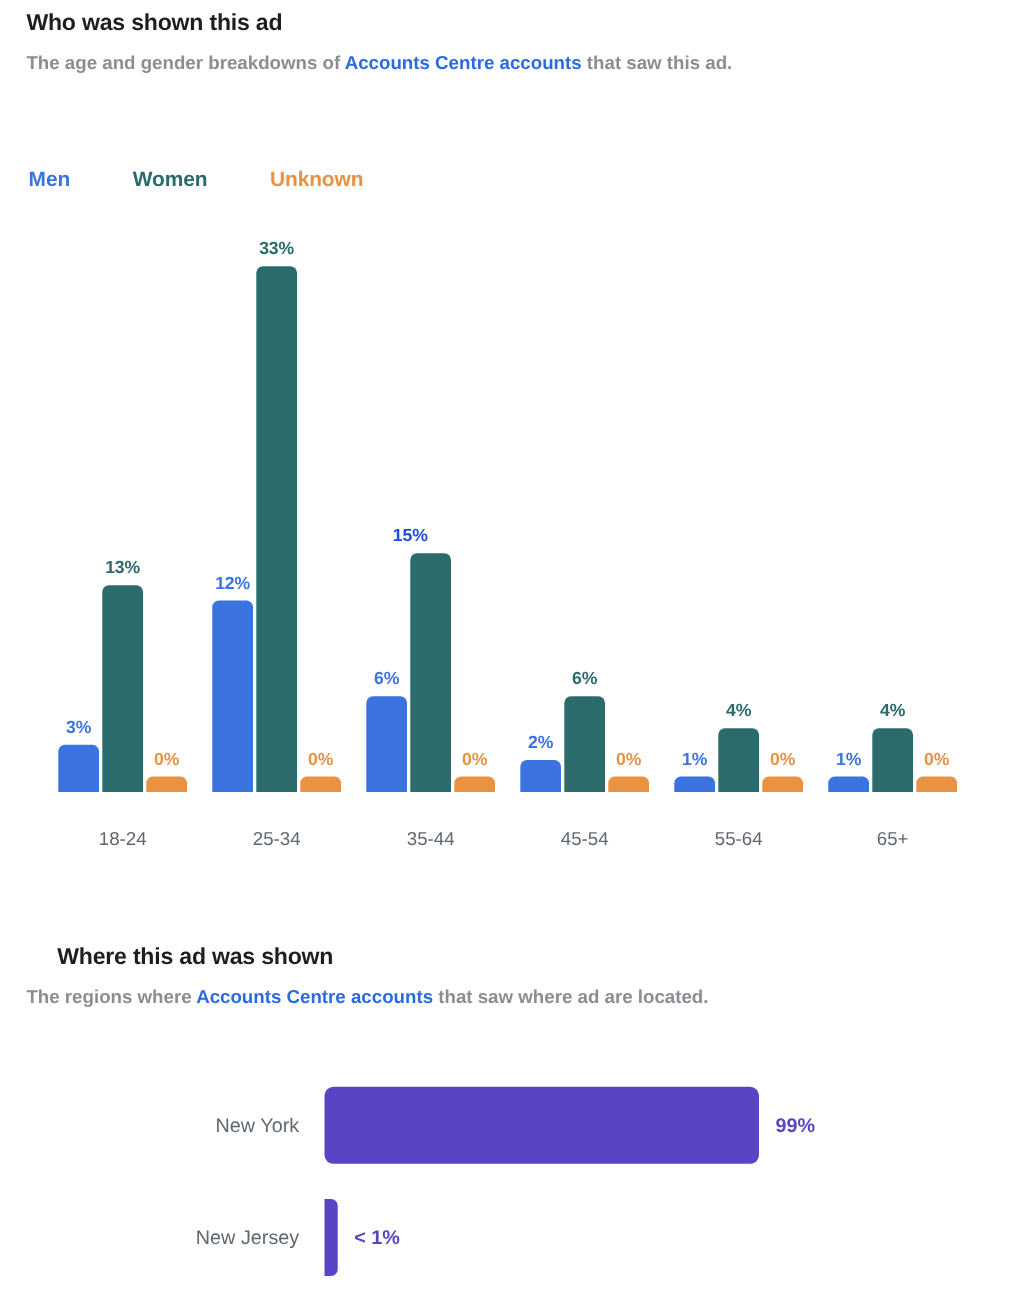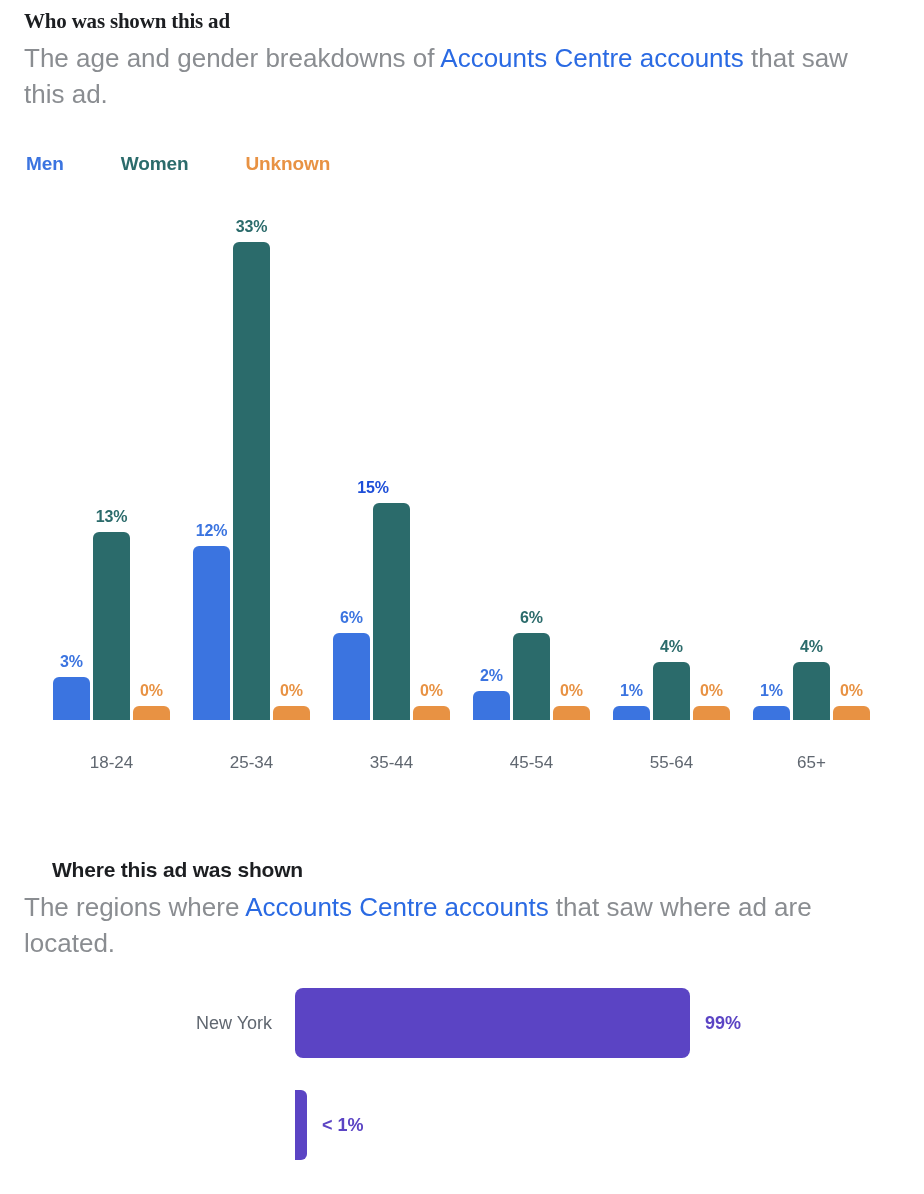--- a/index.html
+++ b/index.html
@@ -17,22 +17,22 @@
     position: absolute;
     font-size: 21px;
     font-weight: 700;
     color: #1c1e21;
     letter-spacing: -0.2px;
     line-height: 26px;
     white-space: nowrap;
   }
   .section-desc {
     position: absolute;
-    font-size: 26px;
-    font-weight: 400;
+    font-size: 17px;
+    font-weight: 700;
     color: #8a8d91;
     line-height: 36px;
   }
   .section-desc .lnk {
     color: #2a6ae3;
     text-decoration: none;
     cursor: pointer;
   }
 
   
@@ -127,21 +127,21 @@
     line-height: 70px;
     white-space: nowrap;
   }
 </style>
 </head>
 <body>
 
 <div class="page">
 
   <div>
-    <div class="section-title" style="left:24px; top:8px;font-family:Liberation Serif, serif;">Who was shown this ad</div>
+    <div class="section-title" style="left:24px; top:8px;">Who was shown this ad</div>
 
     <div class="section-desc" style="left:24px; top:40px; width:860px;"><span>The age and gender breakdowns of </span><a class="lnk">Accounts Centre accounts</a><span> that saw this ad.</span></div>
 
     <div class="legend" style="left:26px; top:153px;">
       <div class="legend-item" style="color:#3b74e0; margin-right:57px;">Men</div>
       <div class="legend-item" style="color:#2b6b6b; margin-right:57px;">Women</div>
       <div class="legend-item" style="color:#e89243;">Unknown</div>
     </div>
 
     <div class="bar-chart">
@@ -199,19 +199,20 @@
 
     <div class="section-desc" style="left:24px; top:889px; width:880px;"><span>The regions where </span><a class="lnk">Accounts Centre accounts</a><span> that saw where ad are located.</span></div>
 
     <div class="region-chart" id="region-chart" style="top:988px; height:180px;">
         <div class="region-row" style="top: 0px;">
           <div class="region-name">New York</div>
           <div class="region-bar" style="width: 395px; background: rgb(91, 68, 196);"></div>
           <div class="region-value" style="left: 705px; color: rgb(91, 68, 196);">99%</div>
         </div>
         <div class="region-row" style="top: 102px;">
+          <div class="region-name">New Jersey</div>
           <div class="region-bar" style="width: 12px; background: rgb(91, 68, 196); border-radius: 0px 6px 6px 0px;"></div>
           <div class="region-value" style="left: 322px; color: rgb(91, 68, 196);">&lt; 1%</div>
         </div>
       </div>
   </div>
 
 </div>
 
 </body></html>

